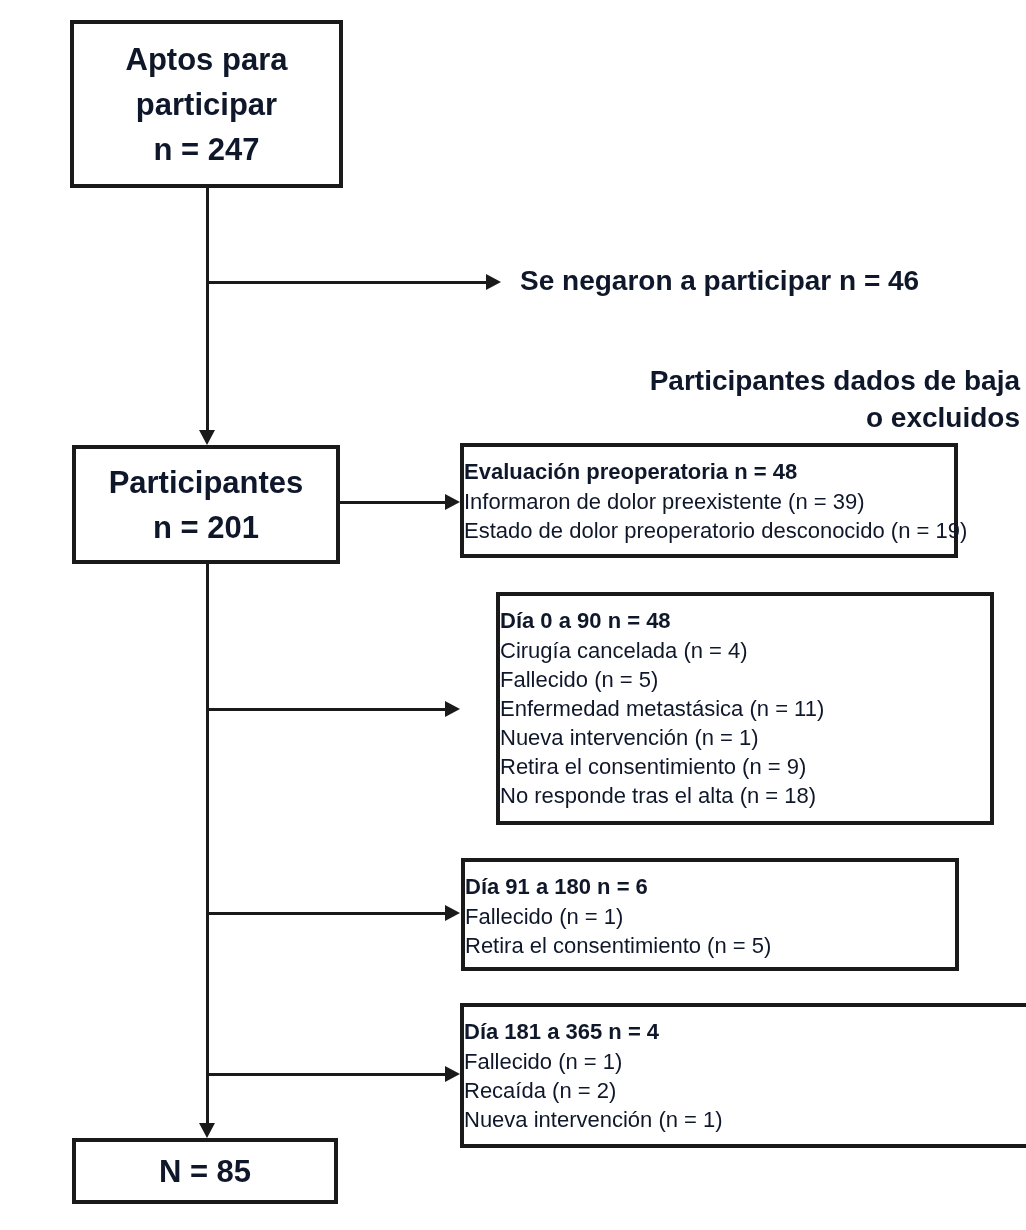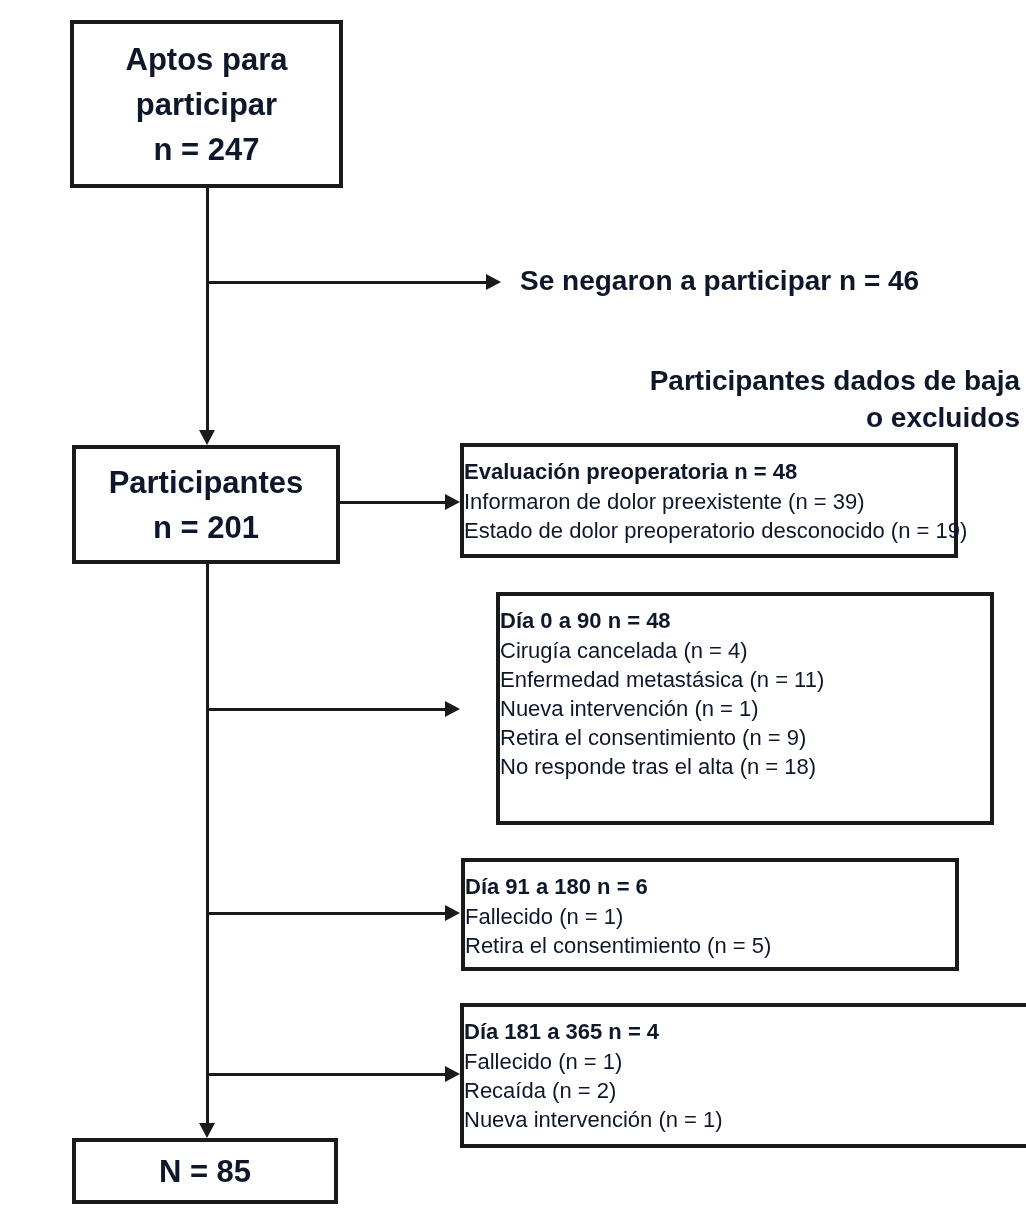--- a/index.html
+++ b/index.html
@@ -132,20 +132,21 @@
 
   <div class="box detail-box" style="left:460px; top:443px; width:498px; height:115px;">
     <div class="detail-title">Evaluación preoperatoria n = 48</div>
     <div class="detail-item">Informaron de dolor preexistente (n = 39)</div>
     <div class="detail-item">Estado de dolor preoperatorio desconocido (n = 19)</div>
   </div>
 
   <div class="box detail-box" style="left:460px; top:592px; width:498px; height:233px;margin-left:36px;">
     <div class="detail-title">Día 0 a 90 n = 48</div>
     <div class="detail-item">Cirugía cancelada (n = 4)</div>
+    <div class="detail-item">Fallecido (n = 5)</div>
     <div class="detail-item">Enfermedad metastásica (n = 11)</div>
     <div class="detail-item">Nueva intervención (n = 1)</div>
     <div class="detail-item">Retira el consentimiento (n = 9)</div>
     <div class="detail-item">No responde tras el alta (n = 18)</div>
   </div>
 
   <div class="box detail-box" style="left:461px; top:858px; width:498px; height:113px;">
     <div class="detail-title">Día 91 a 180 n = 6</div>
     <div class="detail-item">Fallecido (n = 1)</div>
     <div class="detail-item">Retira el consentimiento (n = 5)</div>

